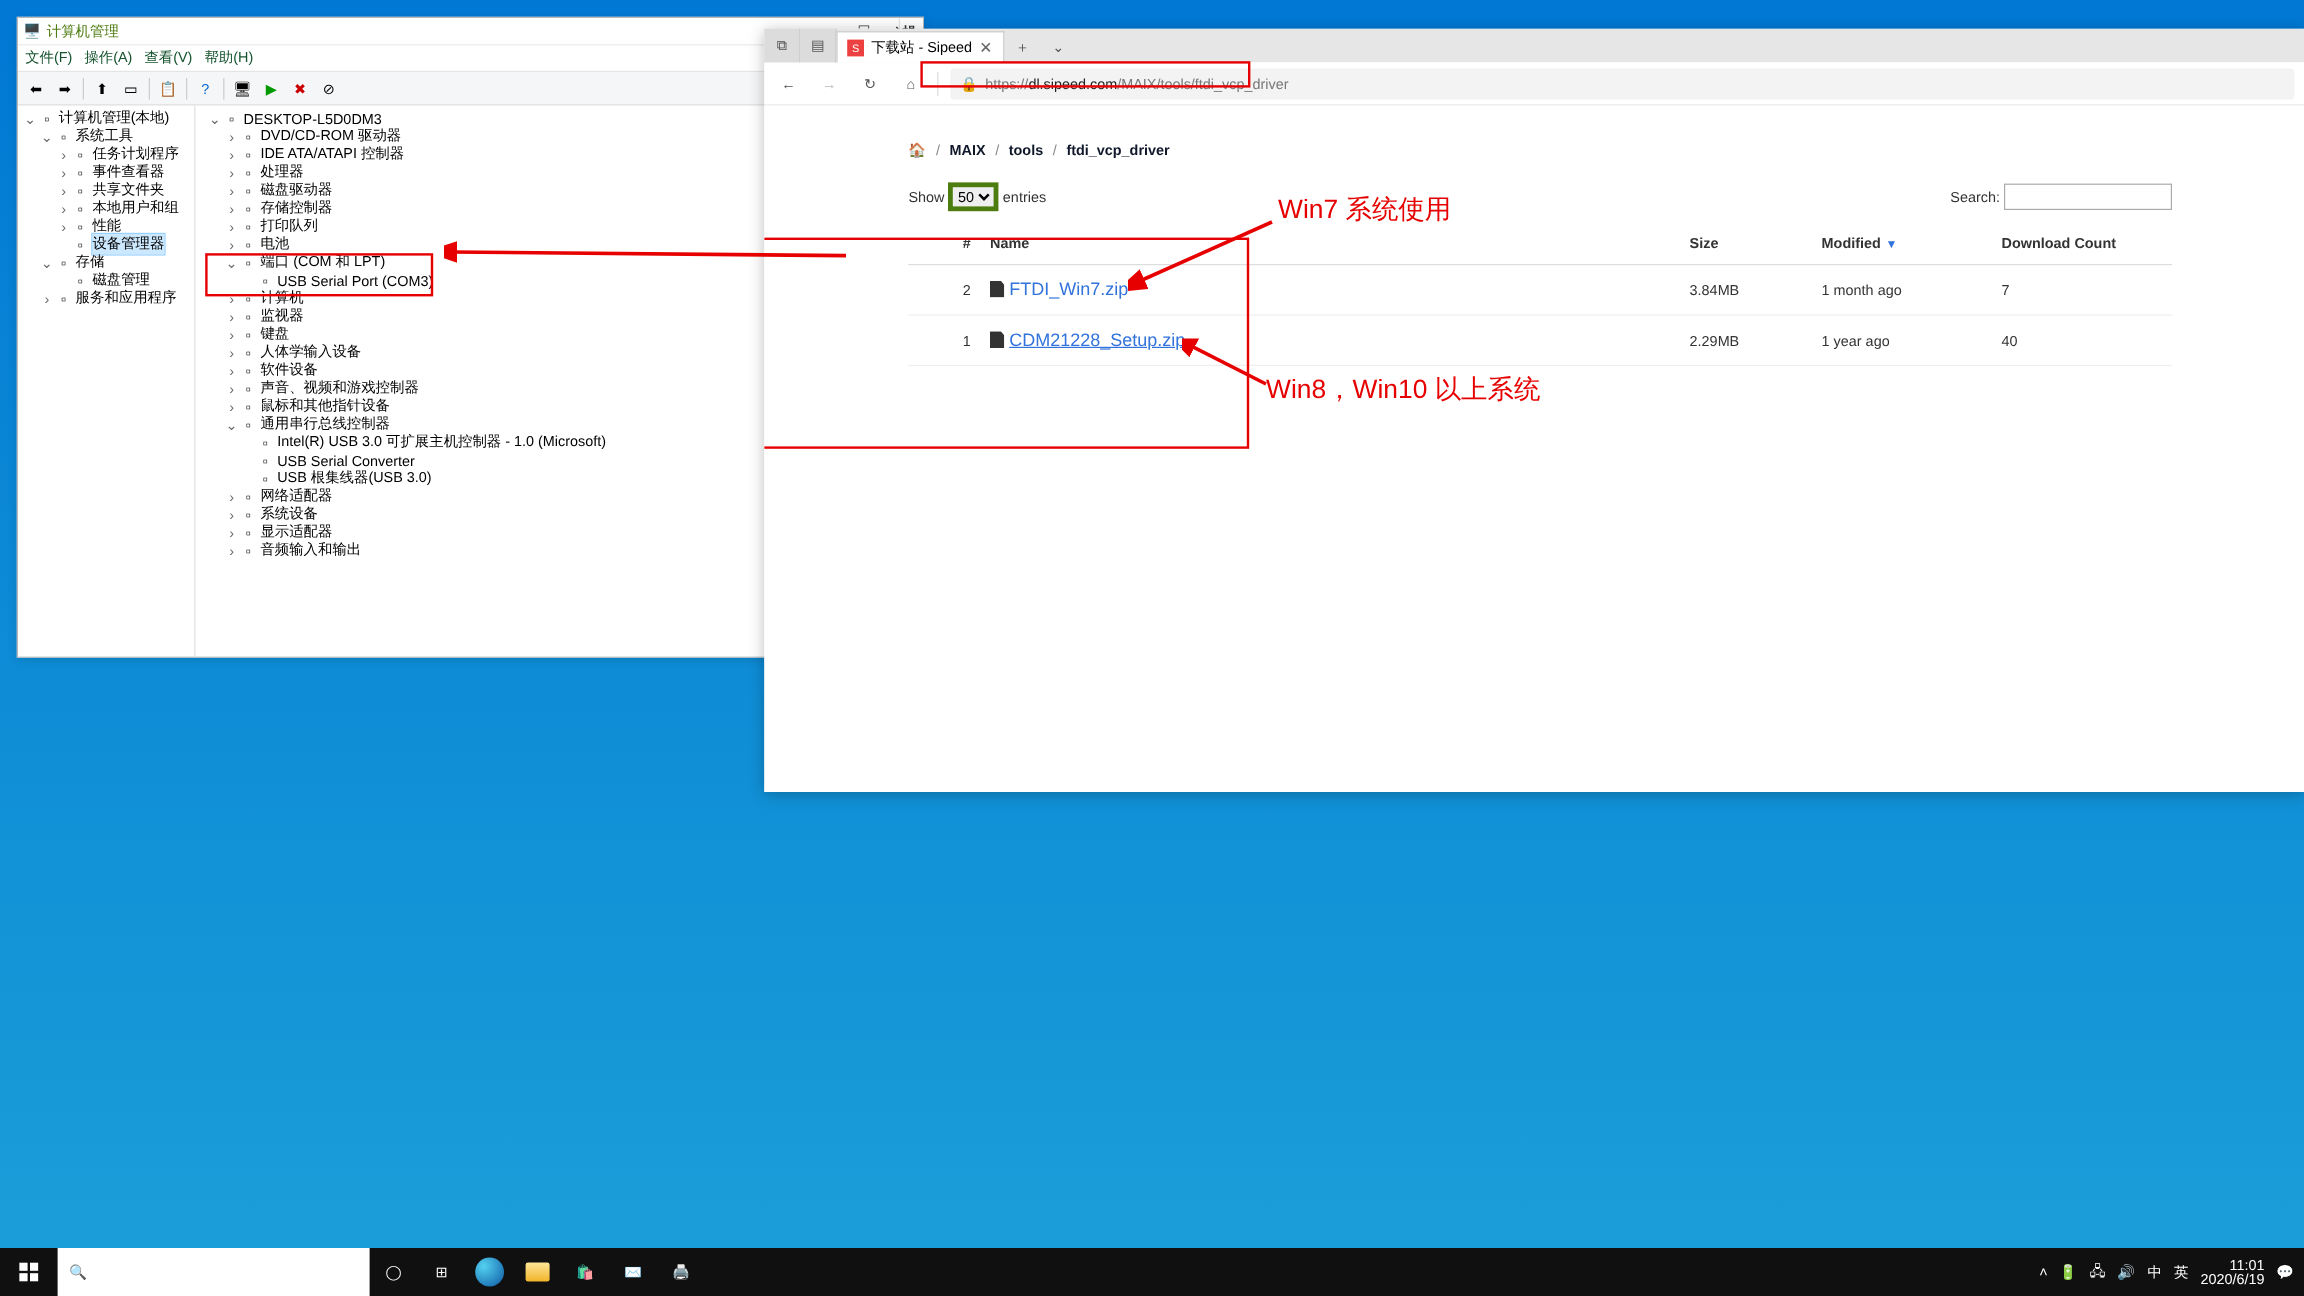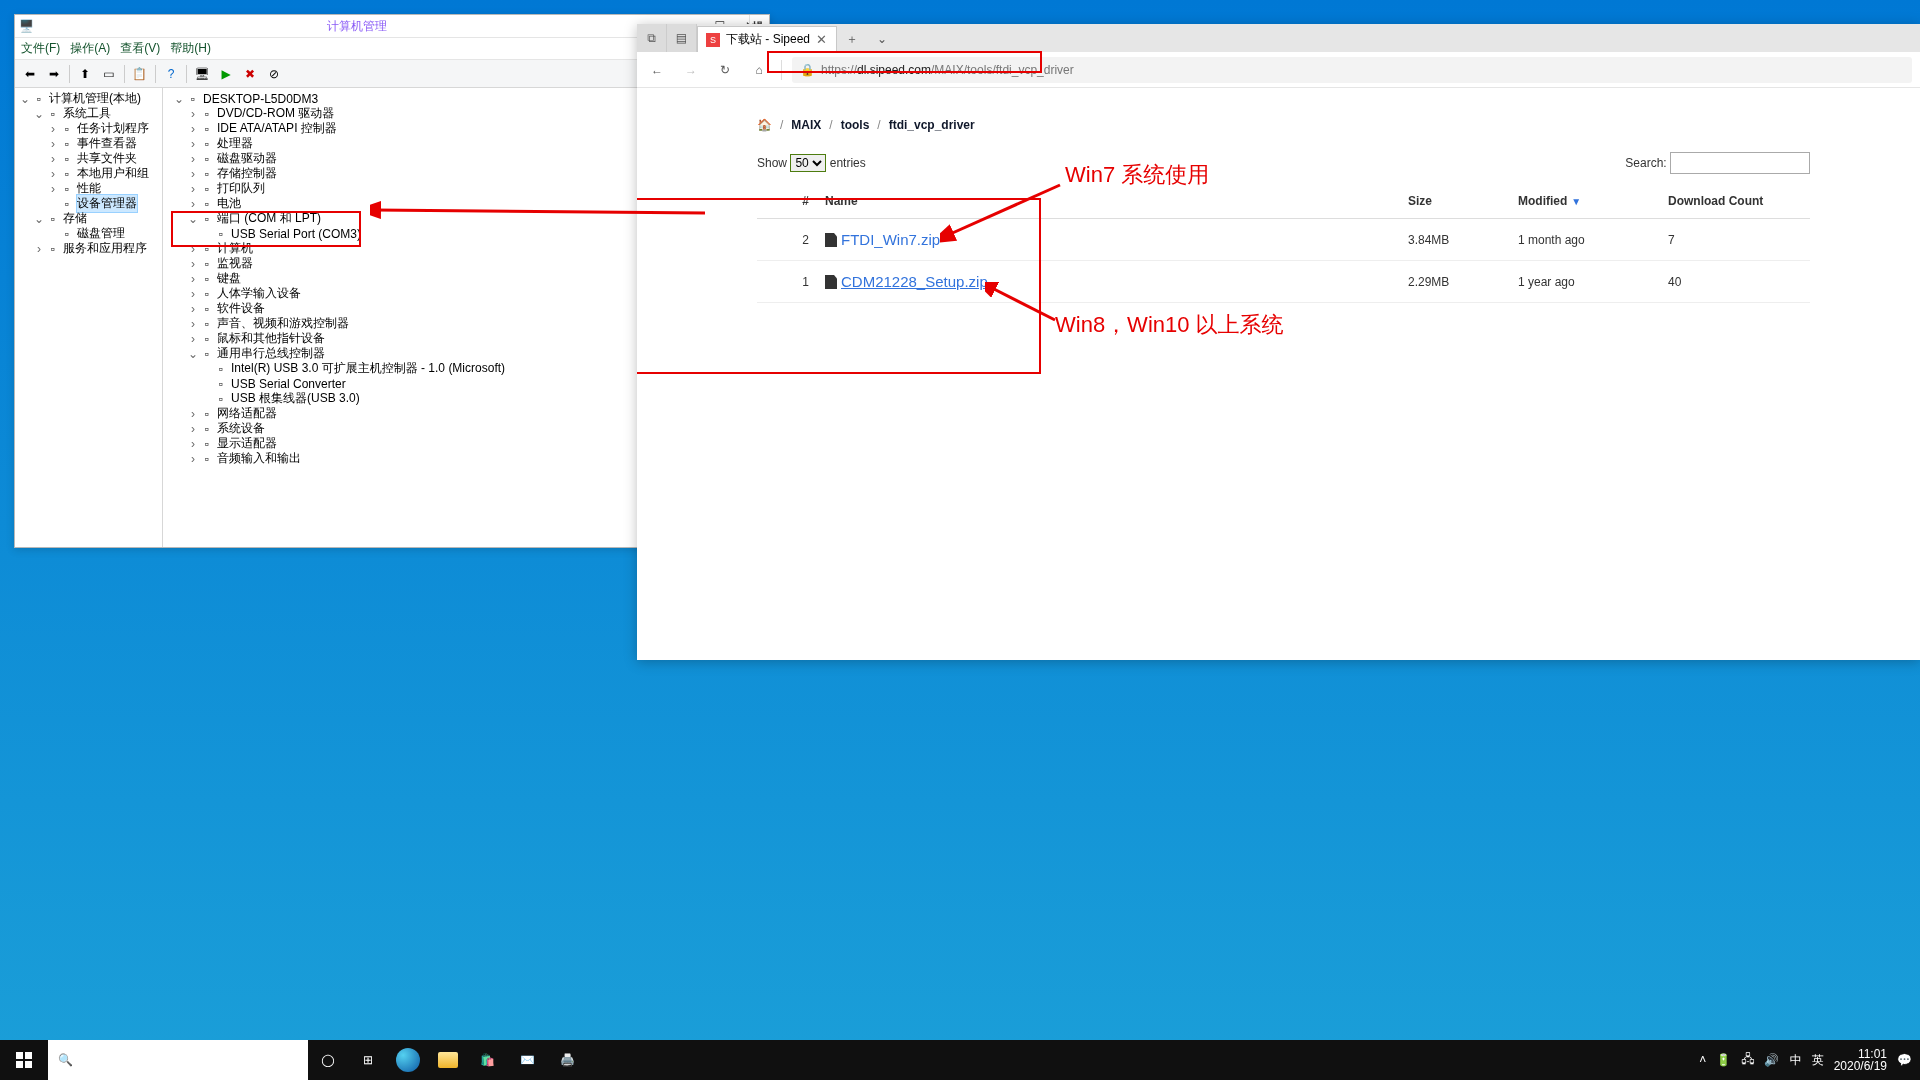--- a/index.html
+++ b/index.html
@@ -1,21 +1,21 @@
 <!DOCTYPE html>
 <html><head>
 <meta charset="utf-8">
 <style>
 *{box-sizing:border-box;margin:0;padding:0;font-family:"Microsoft YaHei",Segoe UI,Tahoma,sans-serif;font-size:12px;}
 body{width:1920px;height:1080px;background:linear-gradient(180deg,#0078d4 0%,#1b9fd8 100%);overflow:hidden;position:relative;}
 
 .devmgr{position:absolute;left:14px;top:14px;width:756px;height:534px;background:#fff;border:1px solid #b8b8b8;box-shadow:0 2px 8px rgba(0,0,0,0.15);}
 .titlebar{height:23px;background:#fff;display:flex;align-items:center;padding:0 4px;border-bottom:1px solid #e5e5e5;}
 .titlebar .ico{width:16px;height:16px;display:inline-flex;align-items:center;justify-content:center;margin-right:4px;}
-.titlebar .title{flex:1;color:#8b5cf6;text-align:center;}
+.titlebar .title{flex:1;color:#4d7c0f;}
 .wbtns{display:flex;margin-left:auto;}
 .wbtn{width:30px;height:20px;display:flex;align-items:center;justify-content:center;color:#333;}
 .menubar{height:22px;display:flex;align-items:center;padding:0 6px;gap:10px;background:#fff;border-bottom:1px solid #e5e5e5;}
 .menubar span{color:#14532d;}
 .toolbar{height:28px;background:#f5f6f7;border-bottom:1px solid #d7d7d7;display:flex;align-items:center;padding:0 4px;gap:2px;}
 .tbtn{width:22px;height:22px;display:flex;align-items:center;justify-content:center;border:1px solid transparent;}
 .tsep{width:1px;height:18px;background:#ccc;margin:0 2px;}
 .body{display:flex;height:calc(100% - 73px);}
 .leftpane{width:148px;border-right:1px solid #d7d7d7;overflow:auto;background:#fff;}
 .rightpane{flex:1;overflow:auto;background:#fff;position:relative;}
@@ -39,21 +39,21 @@
 .navbtn{width:24px;height:24px;display:flex;align-items:center;justify-content:center;color:#555;}
 .addrwrap{flex:1;display:flex;align-items:center;height:26px;background:#f3f3f3;border-radius:3px;padding:0 8px;gap:6px;}
 .addrwrap .lock{color:#666;}
 .addrwrap .url{color:#777;}
 .addrwrap .url .dom{color:#222;}
 .page{padding:20px 110px 20px 120px;position:relative;height:calc(100% - 64px);background:#fff;overflow:hidden;}
 .crumb{display:flex;align-items:center;gap:8px;color:#3273dc;font-size:14px;margin-top:10px;margin-bottom:20px;}
 .crumb a{color:#0f172a;text-decoration:none;font-weight:600;}
 .crumb .sep{color:#888;}
 .tbltools{display:flex;justify-content:space-between;align-items:center;margin-bottom:10px;font-size:14px;color:#333;}
-.tbltools select{border:1px solid #4d7c0f;}
+.tbltools select{border:4px solid #4d7c0f;}
 table.files{width:100%;border-collapse:collapse;font-size:14px;}
 table.files th{text-align:left;padding:10px 8px;border-bottom:1px solid #ddd;color:#333;font-weight:600;}
 table.files td{padding:12px 8px;border-bottom:1px solid #eee;color:#333;}
 table.files td.name a{color:#3273dc;font-size:15px;}
 .fileico{display:inline-block;width:12px;height:14px;background:#333;clip-path:polygon(0 0,75% 0,100% 25%,100% 100%,0 100%);margin-right:4px;vertical-align:-2px;}
 .sortarr{color:#3273dc;font-size:10px;margin-left:4px;}
 .pager{display:flex;justify-content:space-between;margin-top:14px;font-size:14px;color:#333;}
 .pager .links span{color:#999;margin-left:14px;}
 
 .annot{position:absolute;color:#e60000;font-size:22px;font-weight:400;pointer-events:none;}

